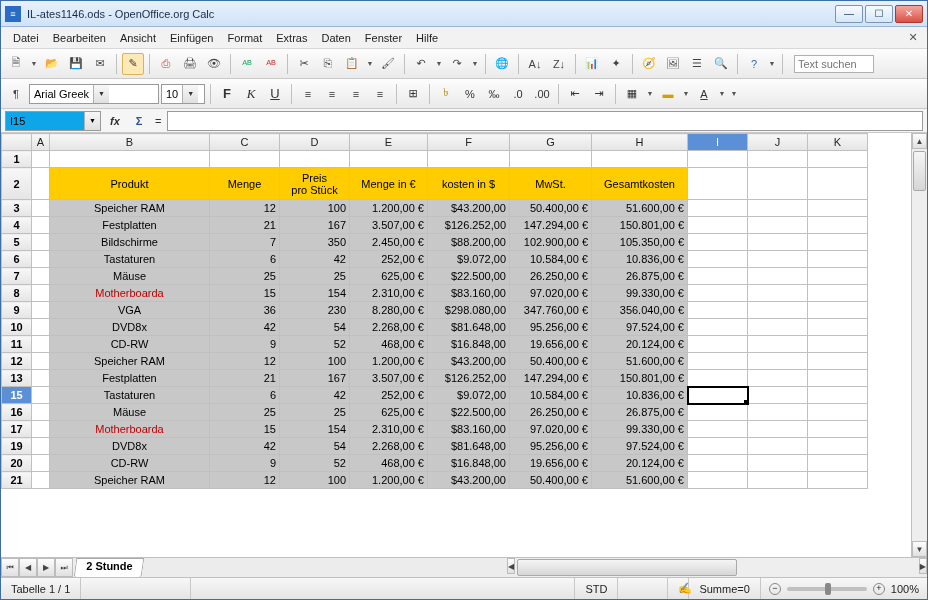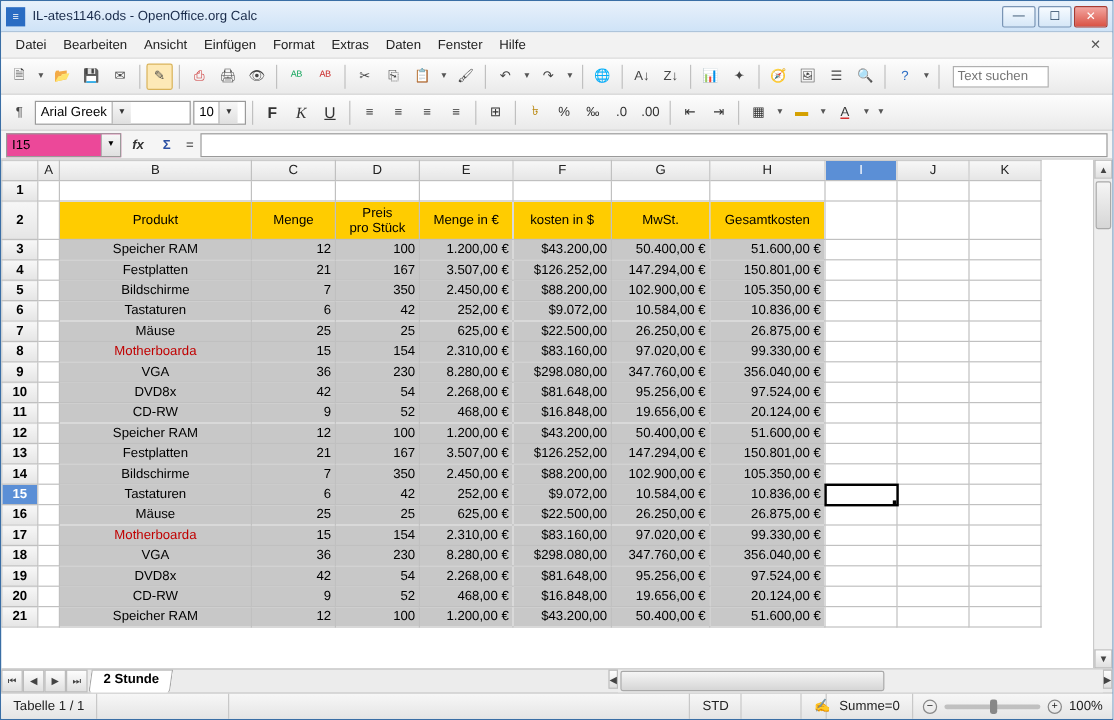--- a/index.html
+++ b/index.html
@@ -27,21 +27,21 @@
 .combo .val { padding: 0 4px; }
 .combo .arr { width: 16px; height: 100%; border-left: 1px solid #b0b0b0; display:flex; align-items:center; justify-content:center; font-size:7px; color:#333; background:linear-gradient(#f7f7f7,#e0e0e0); }
 .font-name { width: 130px; }
 .font-size { width: 44px; }
 .ftbtn { width: 22px; height: 22px; display:flex; align-items:center; justify-content:center; color:#333; }
 .ftbtn.bold { font-weight: bold; font-size:13px; }
 .ftbtn.italic { font-style: italic; font-size:13px; font-family: serif; }
 .ftbtn.underline { text-decoration: underline; font-size:13px; }
 
 .formula-bar { height: 24px; background: #f5f5f5; border-bottom: 1px solid #c9c9c9; display: flex; align-items: center; padding: 0 4px; gap: 4px; }
-.name-box { width: 96px; height: 20px; border: 1px solid #9a9a9a; background: #ec4899; display:flex; align-items:center; }
+.name-box { width: 96px; height: 20px; border: 1px solid #9a9a9a; background: #0ea5e9; display:flex; align-items:center; }
 .name-box .val { flex:1; padding:0 4px; }
 .name-box .arr { width:16px; border-left:1px solid #b0b0b0; display:flex; align-items:center; justify-content:center; font-size:7px; background:linear-gradient(#f7f7f7,#e0e0e0); height:100%; }
 .fx-btn { width:20px; height:20px; display:flex; align-items:center; justify-content:center; font-style:italic; font-weight:bold; color:#333; }
 .sigma-btn { width:20px; height:20px; display:flex; align-items:center; justify-content:center; color:#2a4fa3; font-weight:bold; }
 .eq { color:#333; padding:0 2px; }
 .formula-input { flex:1; height:20px; border:1px solid #9a9a9a; background:#fff; }
 
 .grid-wrap { flex:1; display:flex; overflow:hidden; position:relative; }
 .grid { flex:1; overflow:hidden; position:relative; }
 table.sheet { border-collapse: collapse; table-layout: fixed; }
@@ -426,34 +426,20 @@
               <td class="preis">167</td>
               <td class="kosten">3.507,00 €</td>
               <td class="dollar">$126.252,00</td>
               <td class="mwst">147.294,00 €</td>
               <td class="gesamt">150.801,00 €</td>
               <td class="empty"></td>
               <td class="empty"></td>
               <td class="empty"></td>
             </tr>
             <tr class="data-row">
-              <th class="rowhdr">14</th>
-              <td class="empty"></td>
-              <td class="prod">Bildschirme</td>
-              <td class="menge">7</td>
-              <td class="preis">350</td>
-              <td class="kosten">2.450,00 €</td>
-              <td class="dollar">$88.200,00</td>
-              <td class="mwst">102.900,00 €</td>
-              <td class="gesamt">105.350,00 €</td>
-              <td class="empty"></td>
-              <td class="empty"></td>
-              <td class="empty"></td>
-            </tr>
-            <tr class="data-row">
               <th class="rowhdr sel">15</th>
               <td class="empty"></td>
               <td class="prod">Tastaturen</td>
               <td class="menge">6</td>
               <td class="preis">42</td>
               <td class="kosten">252,00 €</td>
               <td class="dollar">$9.072,00</td>
               <td class="mwst">10.584,00 €</td>
               <td class="gesamt">10.836,00 €</td>
               <td class="empty active-cell"></td>
@@ -477,34 +463,20 @@
             <tr class="data-row">
               <th class="rowhdr">17</th>
               <td class="empty"></td>
               <td class="prod err">Motherboarda</td>
               <td class="menge">15</td>
               <td class="preis">154</td>
               <td class="kosten">2.310,00 €</td>
               <td class="dollar">$83.160,00</td>
               <td class="mwst">97.020,00 €</td>
               <td class="gesamt">99.330,00 €</td>
-              <td class="empty"></td>
-              <td class="empty"></td>
-              <td class="empty"></td>
-            </tr>
-            <tr class="data-row">
-              <th class="rowhdr">18</th>
-              <td class="empty"></td>
-              <td class="prod">VGA</td>
-              <td class="menge">36</td>
-              <td class="preis">230</td>
-              <td class="kosten">8.280,00 €</td>
-              <td class="dollar">$298.080,00</td>
-              <td class="mwst">347.760,00 €</td>
-              <td class="gesamt">356.040,00 €</td>
               <td class="empty"></td>
               <td class="empty"></td>
               <td class="empty"></td>
             </tr>
             <tr class="data-row">
               <th class="rowhdr">19</th>
               <td class="empty"></td>
               <td class="prod">DVD8x</td>
               <td class="menge">42</td>
               <td class="preis">54</td>

